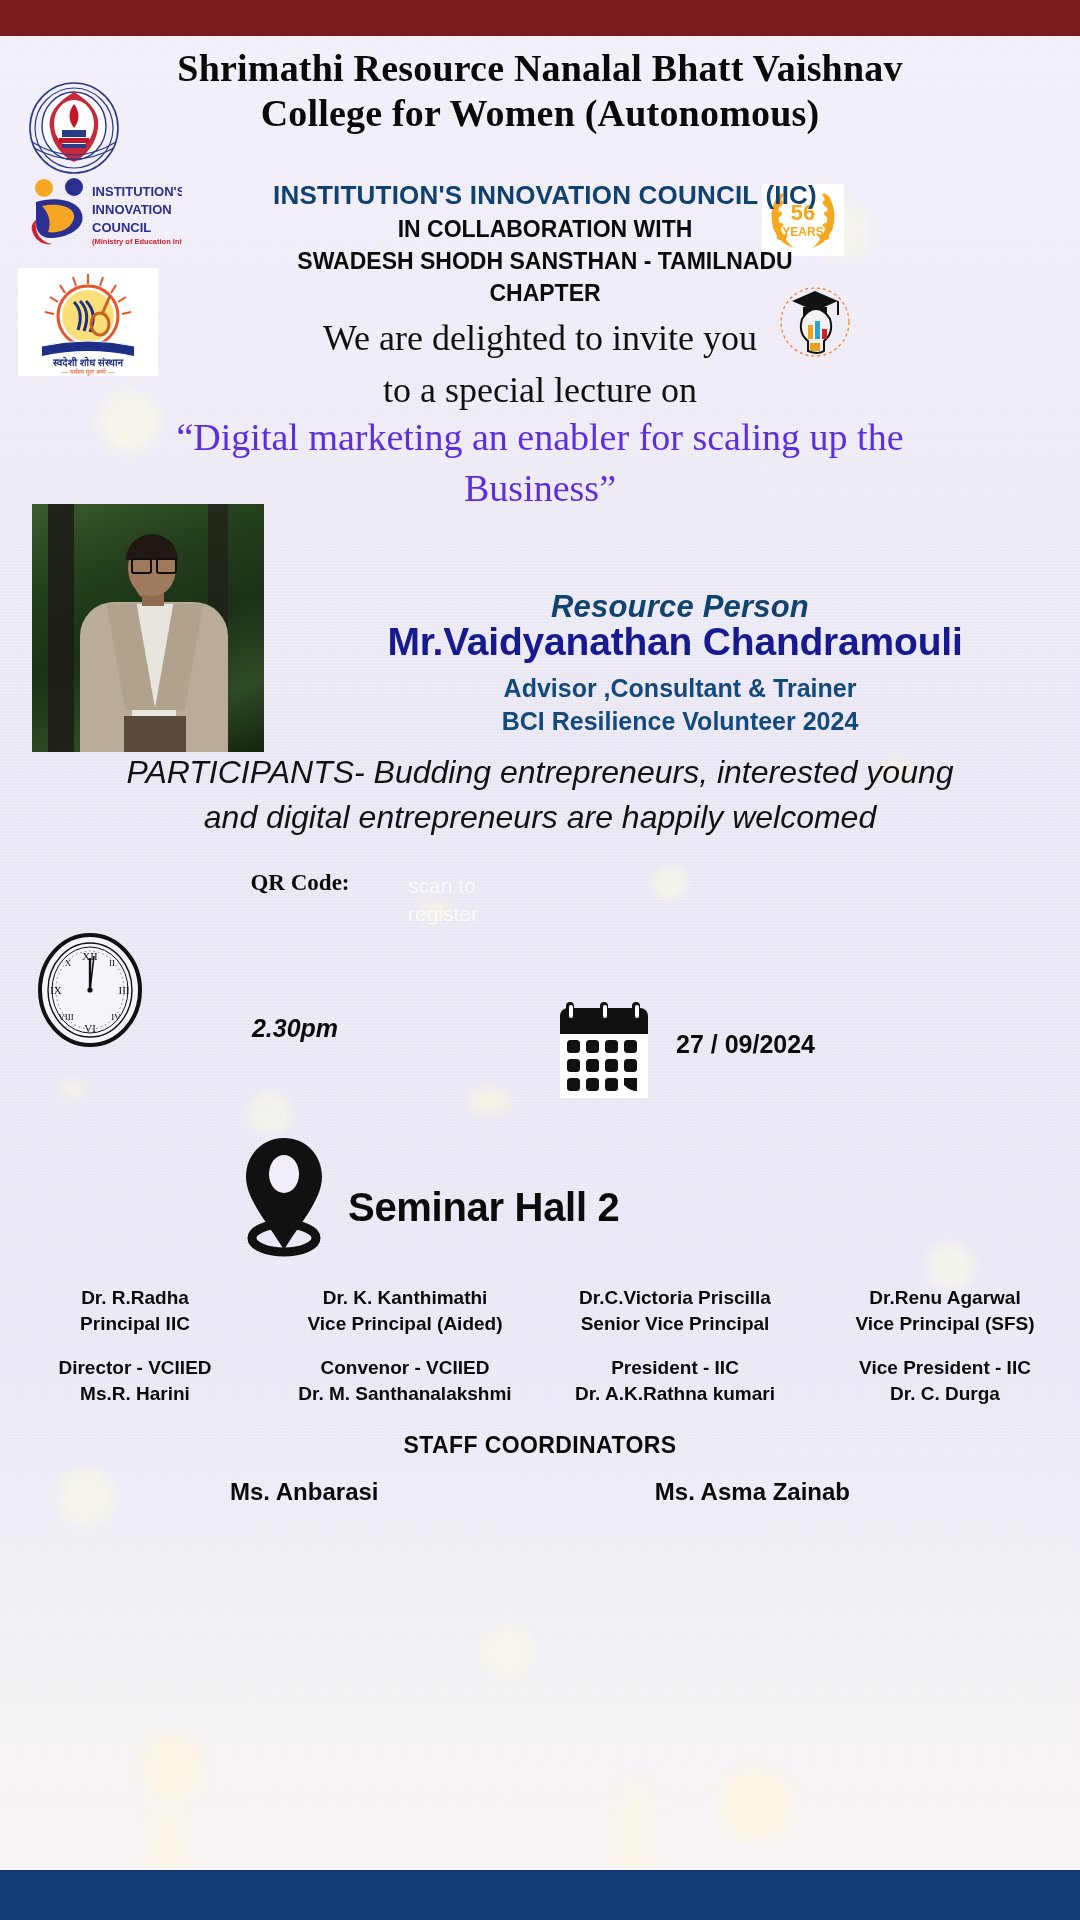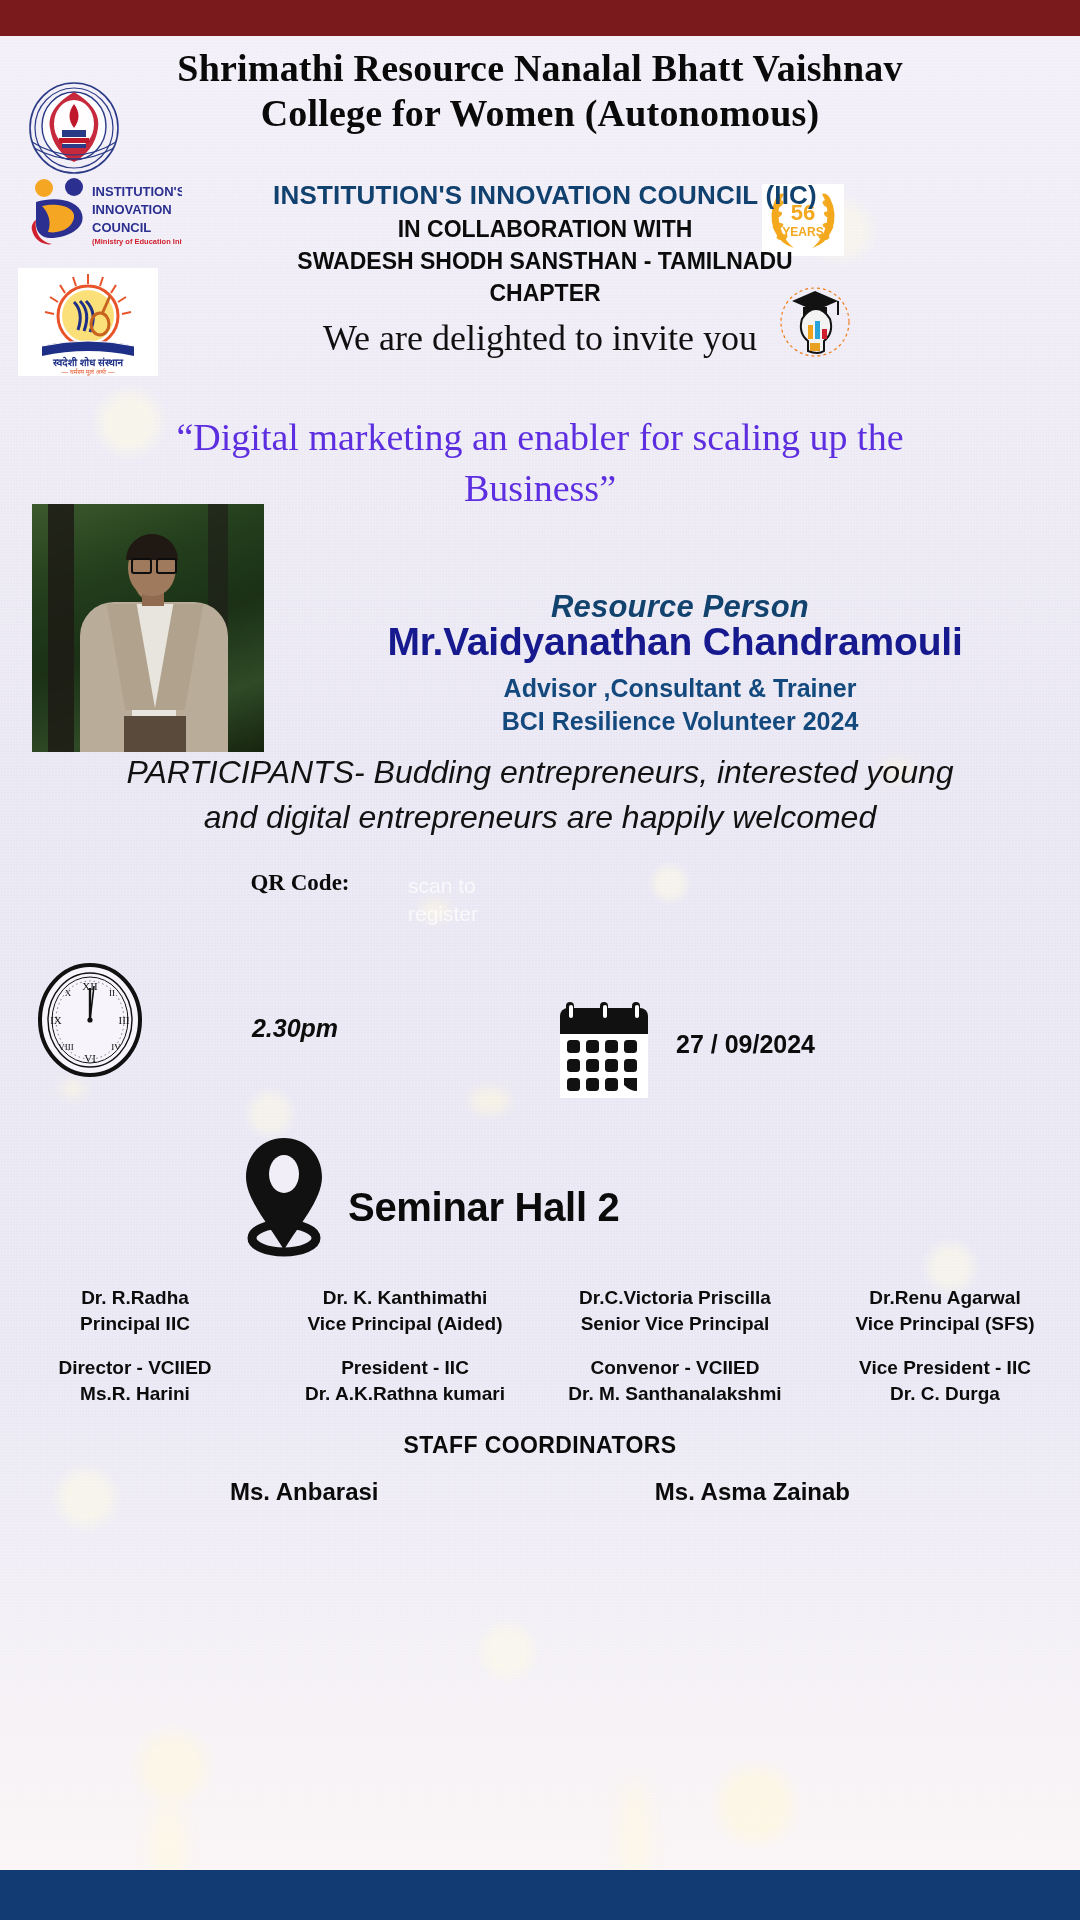--- a/index.html
+++ b/index.html
@@ -112,21 +112,21 @@
   .qr-label{
     position:absolute;left:180px;top:870px;width:240px;text-align:center;
     font-family:"Liberation Serif",serif;font-weight:700;font-size:23px;color:#0b0b0b;
   }
   .qr-scan{
     position:absolute;left:408px;top:872px;width:160px;
     font-size:21px;line-height:1.35;color:#ffffff;opacity:.72;
   }
 
   
-  .clock{position:absolute;left:36px;top:962px;width:108px;height:116px;}
+  .clock{position:absolute;left:36px;top:932px;width:108px;height:116px;}
   .time-text{
     position:absolute;left:170px;top:1010px;width:250px;text-align:center;
     font-weight:700;font-style:italic;font-size:25px;line-height:1.5;color:#0c0c0c;
   }
   .cal{position:absolute;left:556px;top:996px;width:104px;height:106px;}
   .date-text{
     position:absolute;left:676px;top:1030px;width:260px;
     font-weight:700;font-size:25px;color:#0c0c0c;
   }
 
@@ -274,20 +274,21 @@
   <div class="iic-line">INSTITUTION'S INNOVATION COUNCIL (IIC)</div>
 
   <div class="collab">
     <div>IN COLLABORATION WITH</div>
     <div>SWADESH SHODH SANSTHAN - TAMILNADU</div>
     <div>CHAPTER</div>
   </div>
 
   <div class="invite">
     <div>We are delighted to invite you</div>
+    <div>to a special lecture on</div>
   </div>
 
   <div class="topic">
     <div>“Digital marketing an enabler for scaling up the</div>
     <div>Business”</div>
   </div>
 
   <div class="photo">
     <div class="trunk"></div>
     <div class="trunk2"></div>
@@ -399,26 +400,26 @@
       <span class="ln">Vice Principal (SFS)</span>
     </div>
   </div>
 
   <div class="dig-row r2">
     <div class="dig-cell">
       <span class="ln">Director - VCIIED</span>
       <span class="ln">Ms.R. Harini</span>
     </div>
     <div class="dig-cell">
+      <span class="ln">Convenor  - VCIIED</span>
+      <span class="ln">Dr. M. Santhanalakshmi</span>
+    </div>
+    <div class="dig-cell">
       <span class="ln">President - IIC</span>
       <span class="ln">Dr. A.K.Rathna kumari</span>
-    </div>
-    <div class="dig-cell">
-      <span class="ln">Convenor  - VCIIED</span>
-      <span class="ln">Dr. M. Santhanalakshmi</span>
     </div>
     <div class="dig-cell">
       <span class="ln">Vice President - IIC</span>
       <span class="ln">Dr. C. Durga</span>
     </div>
   </div>
 
   <div class="staff-title">STAFF COORDINATORS</div>
   <div class="staff-row">
     <div class="staff-cell">Ms. Anbarasi</div>

